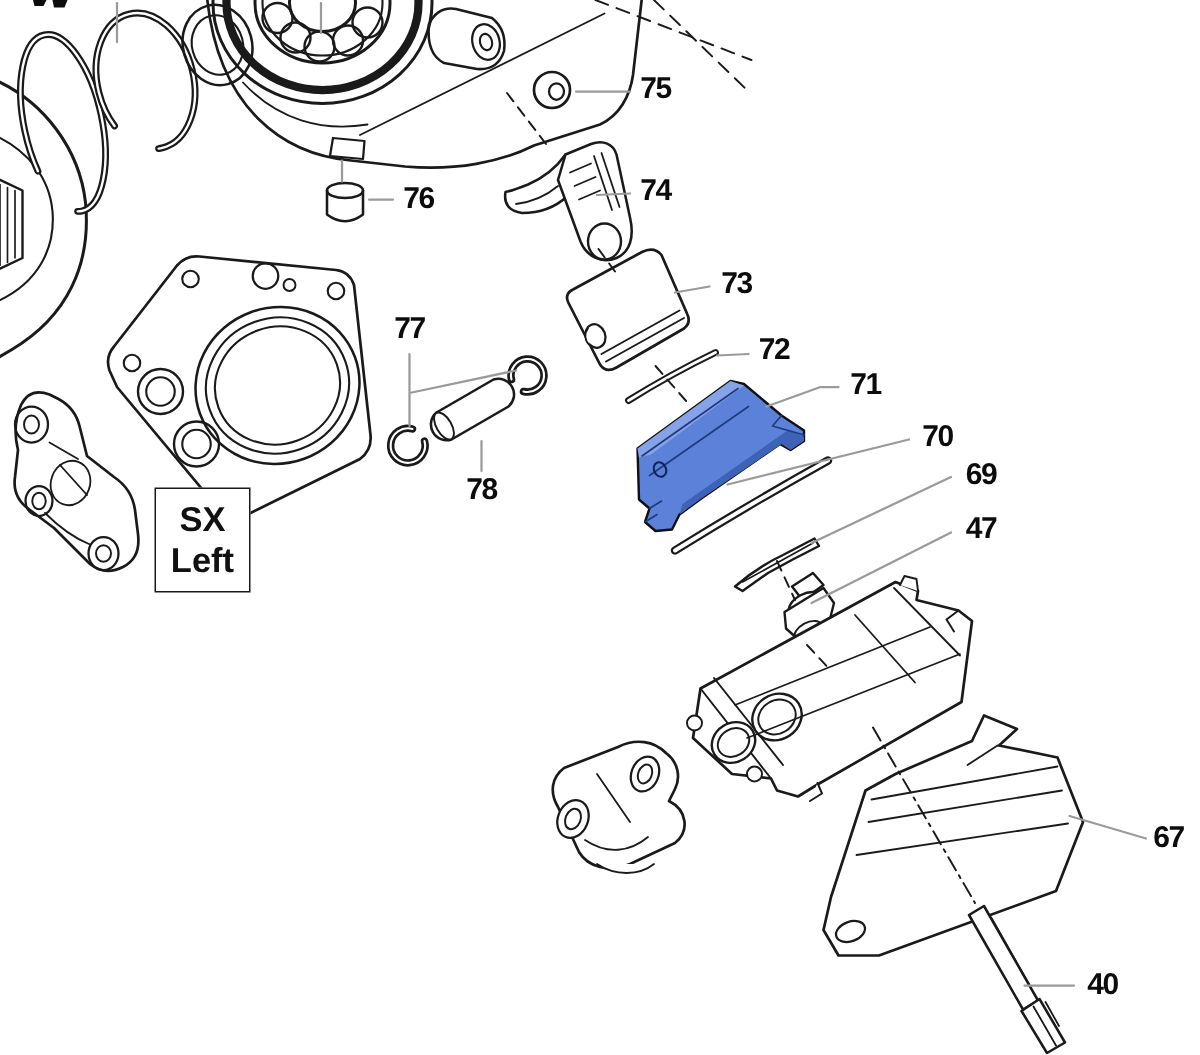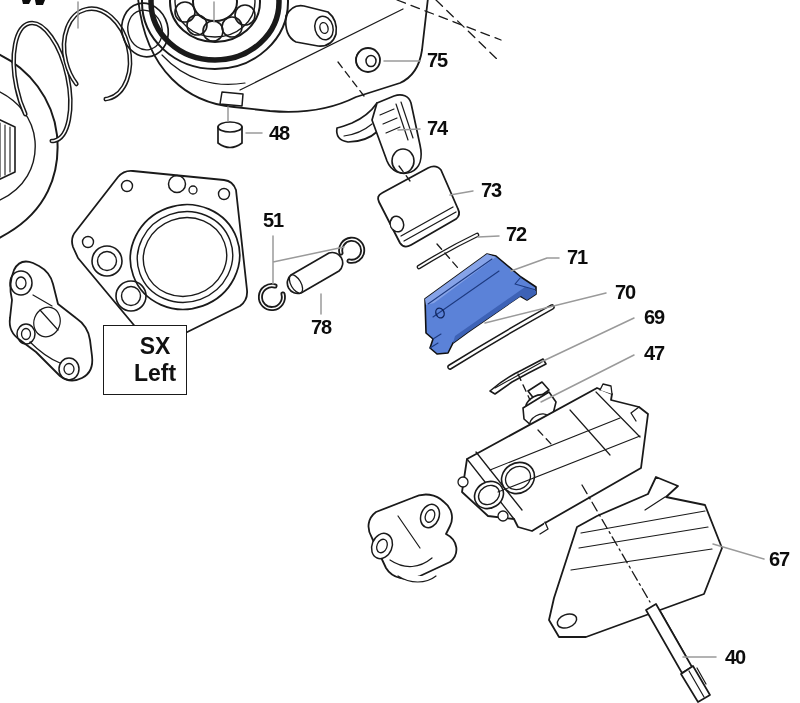--- a/index.html
+++ b/index.html
@@ -3,21 +3,21 @@
 <meta charset="utf-8">
 <style>
   html,body{margin:0;padding:0;background:#ffffff;}
   #canvas{position:relative;width:800px;height:703px;background:#ffffff;overflow:hidden;
           font-family:"Liberation Sans", sans-serif;}
   #art{position:absolute;left:0;top:0;}
   .callout{position:absolute;transform:translate(-50%,-50%);font-weight:700;font-size:20px;
            letter-spacing:-1px;color:#0c0c0c;white-space:nowrap;}
   .side-box{position:absolute;background:#ffffff;border:1.6px solid #1a1a1a;
             display:flex;flex-direction:column;align-items:center;justify-content:center;
-            font-weight:700;color:#111;text-align:center;padding-left:20px;}
+            font-weight:700;color:#111;text-align:center;}
   .side-box .l1{font-size:23px;line-height:27px;}
   .side-box .l2{font-size:23px;line-height:27px;}
 </style>
 </head>
 <body>
 
 <div id="canvas">
 
 <svg id="art" width="800" height="703" viewBox="0 0 800 703" fill="none" stroke="#1a1a1a" stroke-width="1.6" stroke-linecap="round" stroke-linejoin="round">
 
@@ -240,22 +240,22 @@
 <div class="callout" style="left:735px;top:657px">40</div>
 <div class="callout" style="left:779px;top:559px">67</div>
 <div class="callout" style="left:654px;top:353px">47</div>
 <div class="callout" style="left:654px;top:317px">69</div>
 <div class="callout" style="left:625px;top:292px">70</div>
 <div class="callout" style="left:577px;top:257px">71</div>
 <div class="callout" style="left:516px;top:234px">72</div>
 <div class="callout" style="left:491px;top:190px">73</div>
 <div class="callout" style="left:437px;top:128px">74</div>
 <div class="callout" style="left:437px;top:60px">75</div>
-<div class="callout" style="left:279px;top:133px">48</div>
-<div class="callout" style="left:273px;top:220px">51</div>
+<div class="callout" style="left:279px;top:133px">76</div>
+<div class="callout" style="left:273px;top:220px">77</div>
 <div class="callout" style="left:321px;top:327px">78</div>
 
 <div class="side-box" style="left:103px;top:325px;width:62px;height:68px">
   <span class="l1">SX</span>
   <span class="l2">Left</span>
 </div>
 
 </div>
 
 </body></html>

